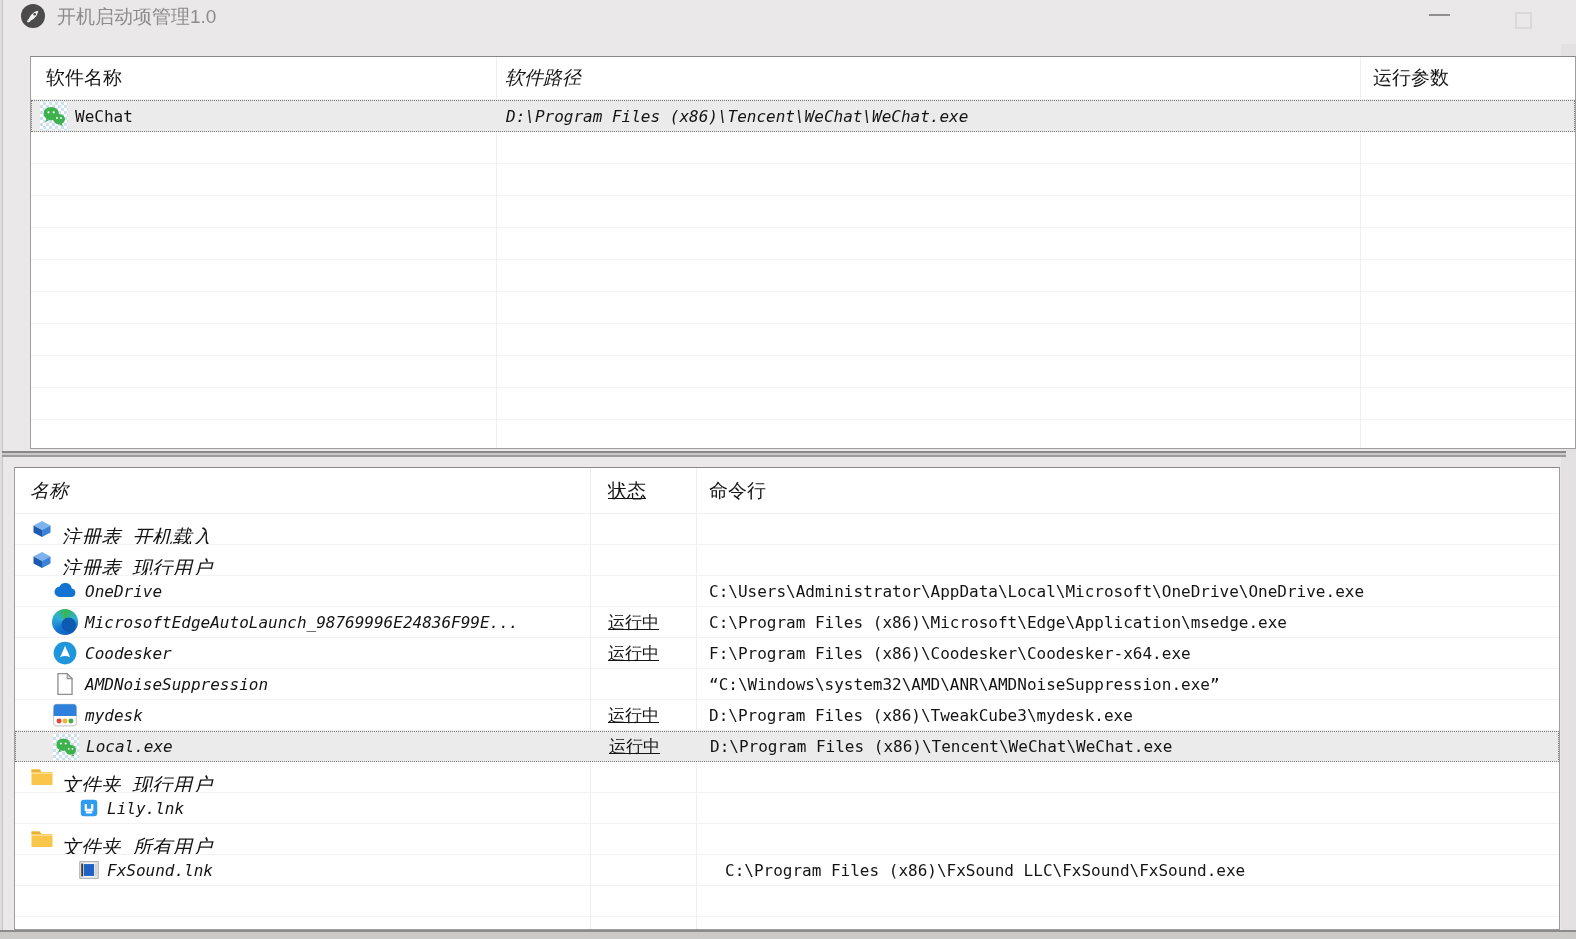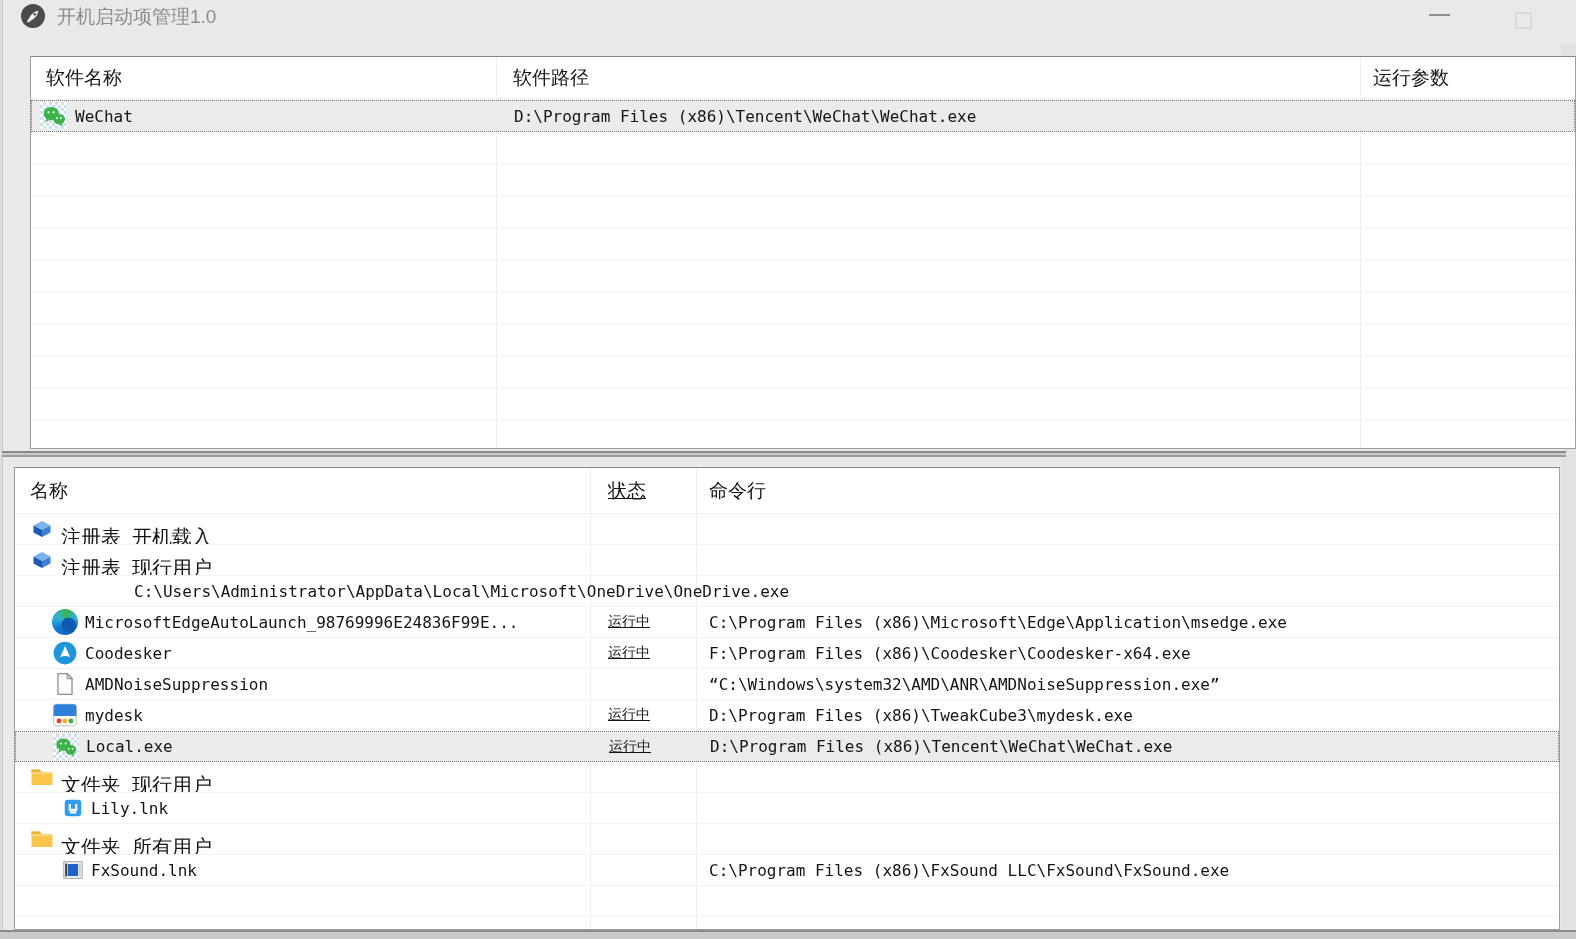--- a/index.html
+++ b/index.html
@@ -35,32 +35,32 @@
   .top-panel .thead { height:43px; }
   .bottom-panel .thead { height:46px; }
   .hcell { display:flex; align-items:center; font-size:19px; color:#151515; overflow:hidden; white-space:nowrap; }
   .trow { display:flex; position:relative; z-index:1; height:32px;
           border-bottom:1px solid #f2f2f2; }
   .brow { height:31px; }
   .trow.selected { background:#ecebeb; border:1px dotted #797979; }
   .cell { display:flex; align-items:center; overflow:hidden; white-space:nowrap; }
   
   .tc1 { width:465px; padding-left:15px; }
-  .tc2 { width:864px; padding-left:17px; }
+  .tc2 { width:864px; padding-left:9px;font-style:italic; }
   .tc3 { flex:1;      padding-left:13px;border-radius:16px; }
   .trow .tc1 { padding-left:8px; }
-  .bc1 { width:575px; padding-left:15px; }
+  .bc1 { width:575px; padding-left:15px;font-style:italic; }
   .bc2 { width:106px; padding-left:18px;text-decoration:underline; }
   .bc3 { flex:1;      padding-left:13px; }
   .row-item  .bc1 { padding-left:37px; }
-  .row-item2 .bc1 { padding-left:47px; }
+  .row-item2 .bc1 { padding-left:47px;margin-left:16px; }
   
   .mono { font-family:"DejaVu Sans Mono", monospace; font-size:16px; color:#141414; }
   .cjk  { font-size:20px; color:#141414;margin-top:17px; }
-  .status { font-size:14px; color:#151515; }
+  .status { font-size:17px; color:#151515; }
   
   .icon { position:relative; display:inline-flex; flex:none; margin-right:7px; }
   .icon svg { width:100%; height:100%; display:block; }
   .i28 { width:28px; height:28px; }
   .i26 { width:26px; height:26px; }
   .i24 { width:24px; height:24px; }
   .i22 { width:22px; height:22px; }
   .icon .checker { position:absolute; inset:0;
      background:repeating-conic-gradient(#cde0f0 0 25%, #ffffff 0 50%) 0 0/6px 6px; }
   .icon .over { position:absolute; inset:0; }
@@ -170,20 +170,28 @@
                 <path d="M3.5 8.5 L12 13 v7 L3.5 15.5z" fill="#1d5bb0"></path>
                 <path d="M20.5 8.5 L12 13 v7 l8.5-4.5z" fill="#3c82d8"></path>
               </svg>
             </span>
             <span class="cjk">注册表_现行用户</span>
           </div>
           <div class="cell bc2 status"></div>
           <div class="cell bc3 mono"></div>
         </div>
         <div class="trow brow row-item">
+          <div class="cell bc1">
+            <span class="icon i26">
+              <svg viewBox="0 0 24 24">
+                <path d="M7.2 17.5 h10.4 a3.9 3.9 0 0 0 .6-7.76 A6 6 0 0 0 6.8 8.1 a4.7 4.7 0 0 0 .4 9.4z" fill="#1273d2"></path>
+              </svg>
+            </span>
+            <span class="mono">OneDrive</span>
+          </div>
           <div class="cell bc2 status"></div>
           <div class="cell bc3 mono">C:\Users\Administrator\AppData\Local\Microsoft\OneDrive\OneDrive.exe</div>
         </div>
         <div class="trow brow row-item">
           <div class="cell bc1">
             <span class="icon i26">
               <span class="edge-disc"></span>
             </span>
             <span class="mono">MicrosoftEdgeAutoLaunch_98769996E24836F99E...</span>
           </div>

